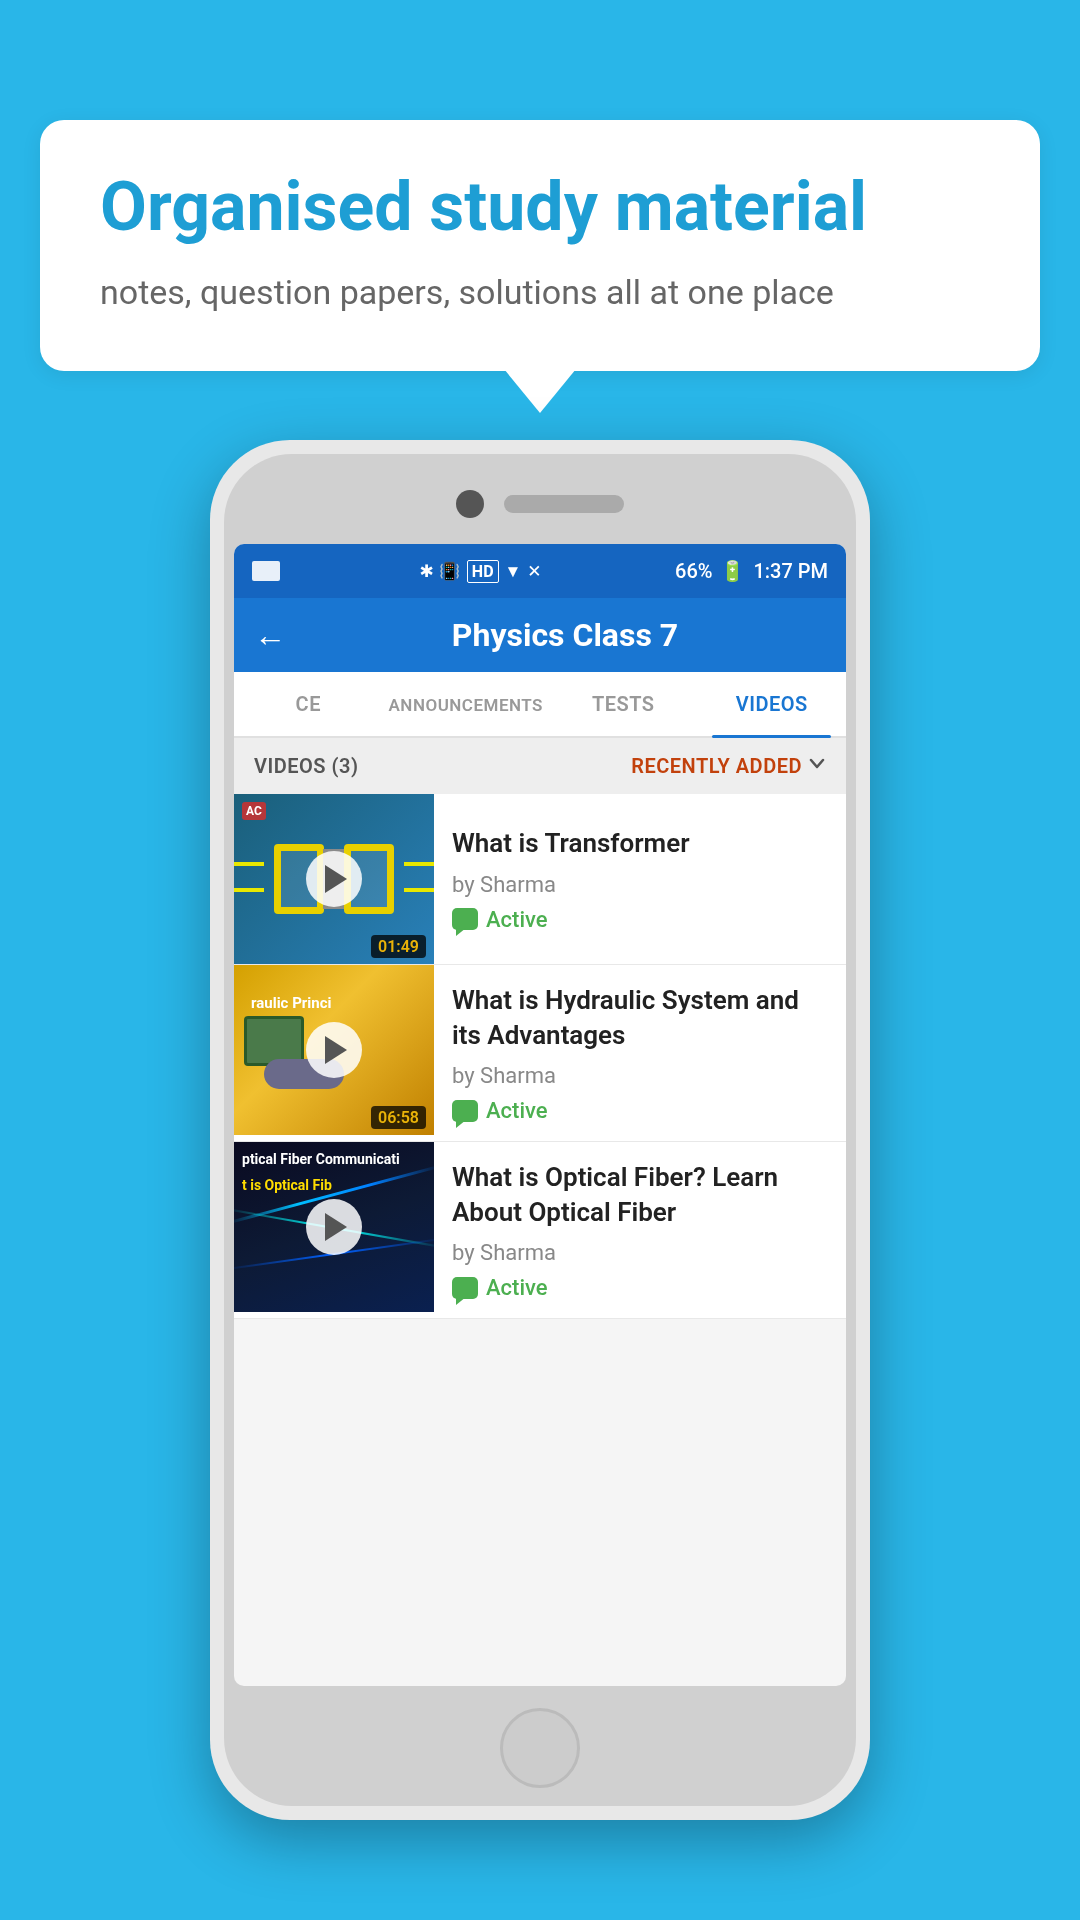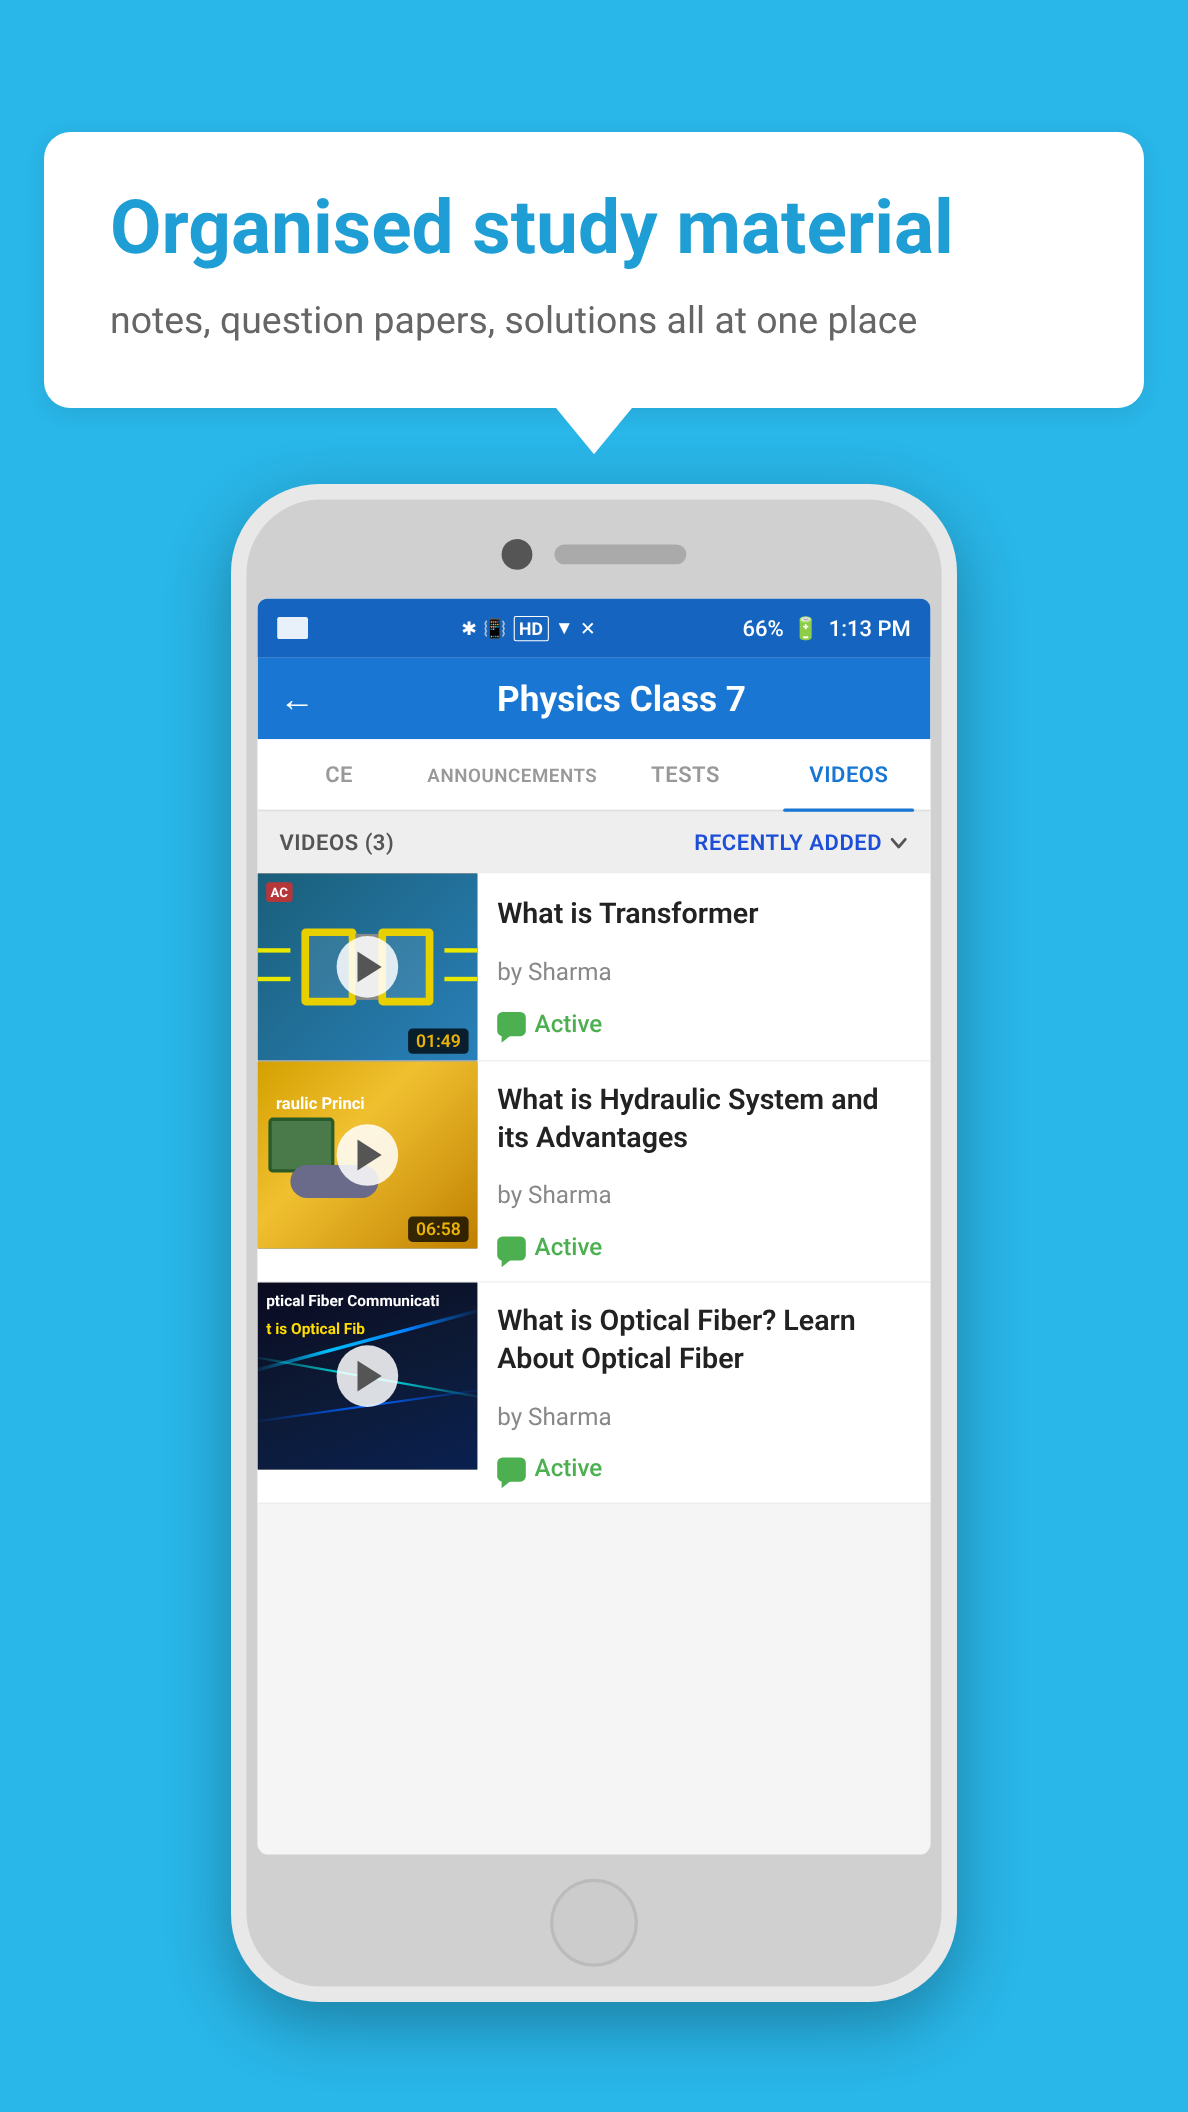--- a/index.html
+++ b/index.html
@@ -227,23 +227,22 @@
       padding: 16px 20px;
     }
     .videos-count {
       font-size: 20px;
       color: #555;
       font-weight: 600;
       letter-spacing: 0.5px;
     }
     .sort-btn {
       display: flex;
-      align-items: center;
       font-size: 20px;
-      color: #1d4ed8;
+      color: #c2410c;
       font-weight: 600;
       letter-spacing: 0.5px;
       cursor: pointer;
     }
     .sort-btn svg {
       margin-left: 6px;
     }
 
     
     .video-item {
@@ -314,21 +313,20 @@
       font-weight: 600;
       padding: 2px 7px;
       border-radius: 4px;
     }
     .video-info {
       flex: 1;
       padding: 18px 18px;
       display: flex;
       flex-direction: column;
       justify-content: center;
-      gap: 12px;
     }
     .video-title {
       font-size: 26px;
       font-weight: 600;
       color: #222;
       line-height: 1.35;
       margin-bottom: 10px;
     }
     .video-author {
       font-size: 22px;
@@ -433,21 +431,21 @@
         <div class="status-icons-middle">
           <span>✱</span>
           <span>📳</span>
           <span style="font-size:16px;font-weight:700;border:1px solid white;padding:1px 4px;border-radius:2px;">HD</span>
           <span>▼</span>
           <span>✕</span>
         </div>
         <div class="status-right">
           <span>66%</span>
           <span>🔋</span>
-          <span>1:13 PM</span>
+          <span>1:37 PM</span>
         </div>
       </div>
 
       <div class="screen-content">
 
         <div class="app-header">
           <div class="back-arrow">←</div>
           <div class="header-title-area">
             <div class="header-main-title">Physics Class 7</div>
           </div>

